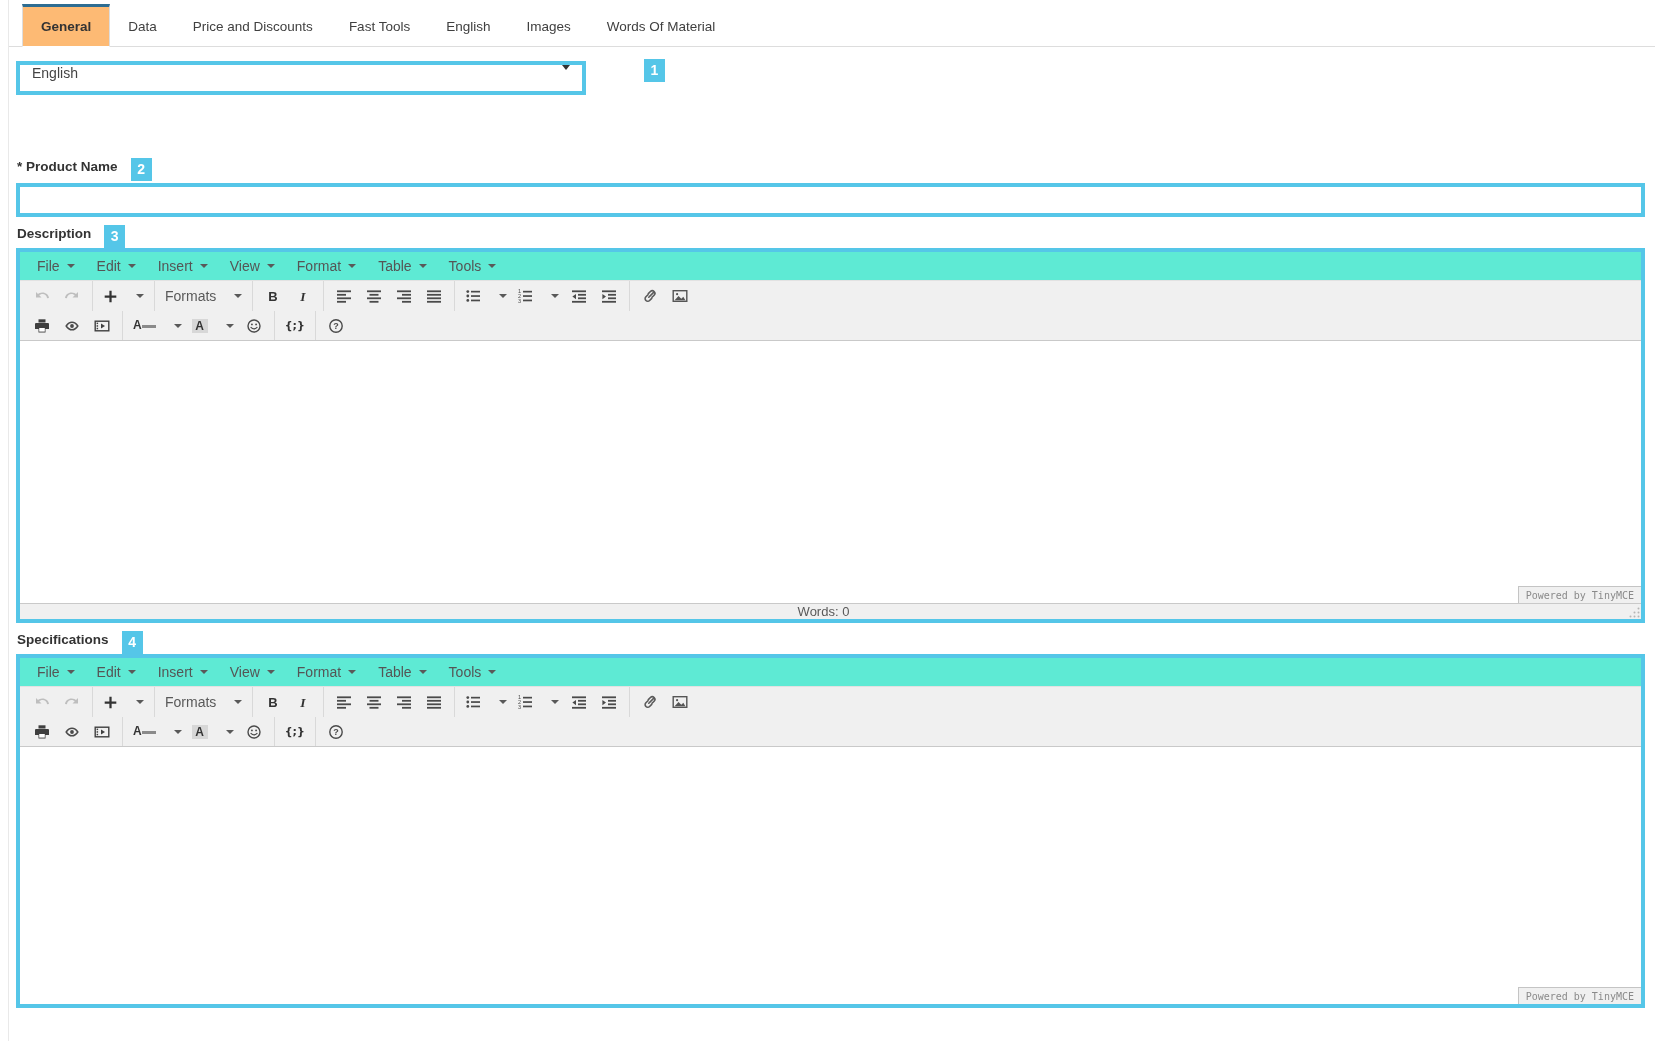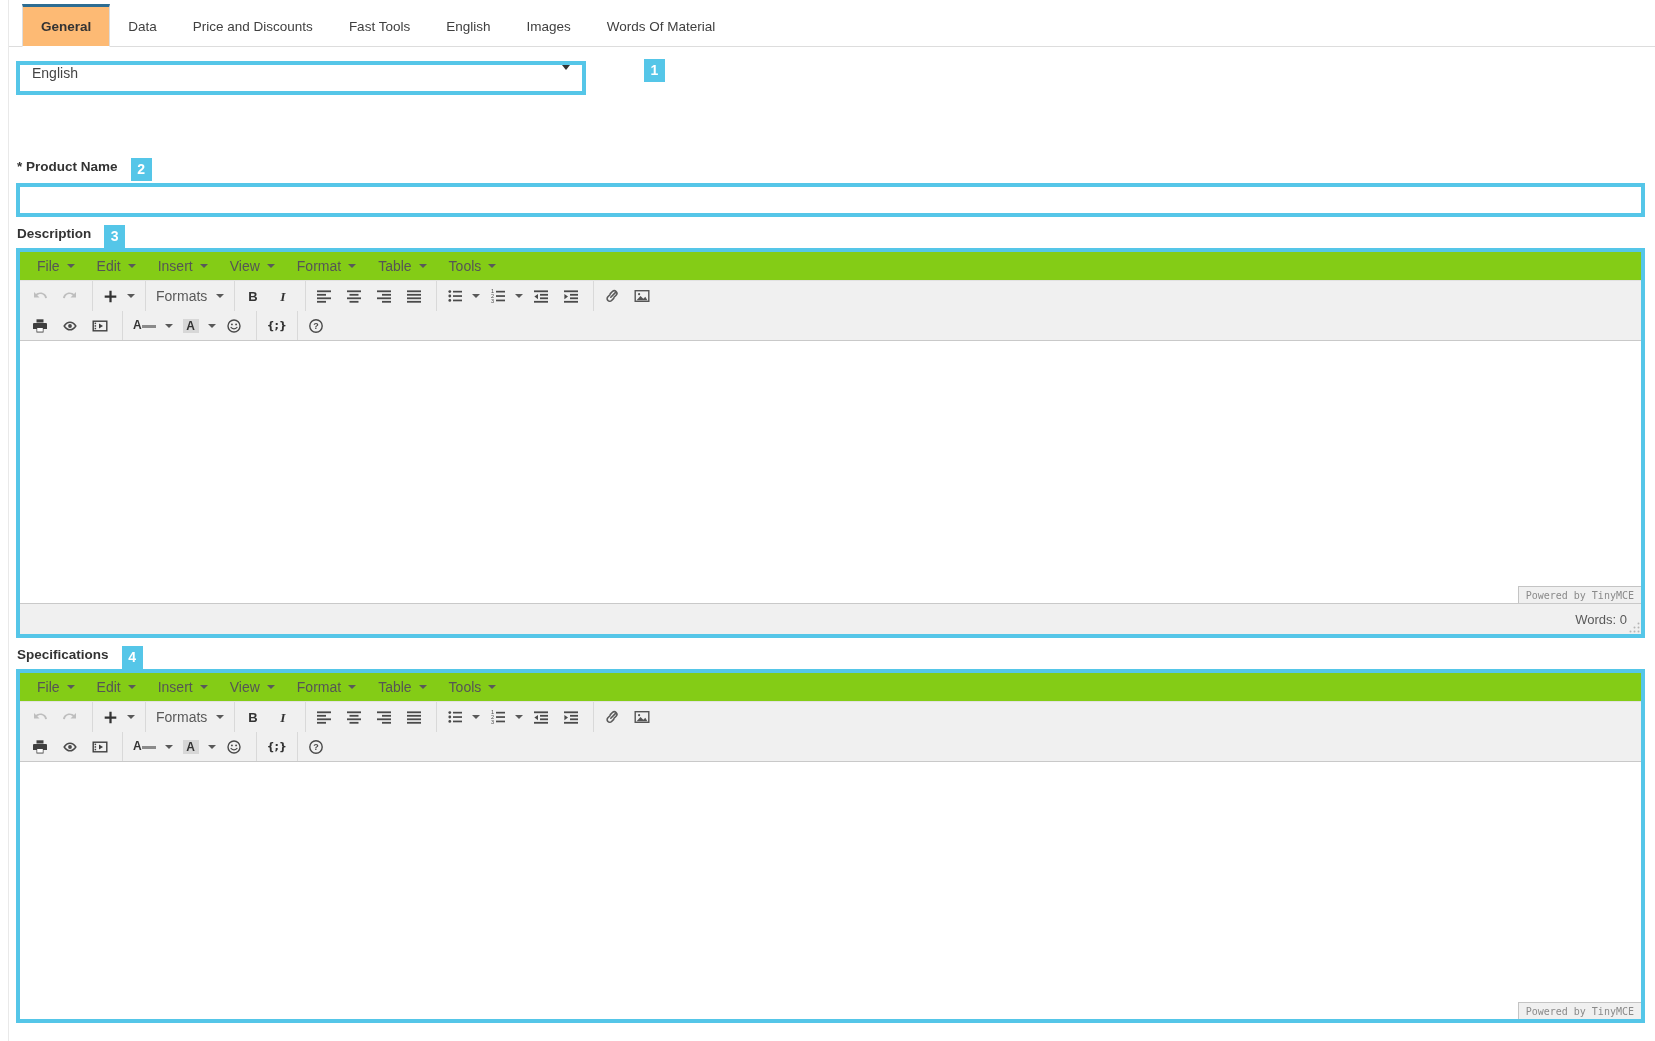--- a/index.html
+++ b/index.html
@@ -32,50 +32,50 @@
     border-right:4px solid transparent; border-top:5px solid #333; }
 
   
   .field-label{ margin:5px 0 0 17px; font-size:13.5px; font-weight:bold; color:#333; height:20px; }
   .field-label.pn{ margin-top:60px; }
   .hl-input{ display:block; margin:8px 0 0 16px; width:1629px; height:34px;
     border:4px solid var(--hl); background:#fff; font-size:14px; padding:0 8px; outline:none; }
 
   
   .editor{ margin:6px 0 0 16px; width:1629px; border:4px solid var(--hl); background:#fff; }
-  .mce-menubar{ height:29px; background:#84cc16; display:flex; align-items:stretch;
+  .mce-menubar{ height:29px; background:#5eead4; display:flex; align-items:stretch;
     padding-left:6px; border-bottom:1px solid #e2e2e2; }
   .menu-item{ display:flex; align-items:center; gap:7px; padding:0 11px; font-size:14px;
     color:#555; cursor:pointer; }
   .caret{ width:0; height:0; border-left:4px solid transparent; border-right:4px solid transparent;
     border-top:4px solid #595959; display:inline-block; }
   .mce-toolbar{ height:30px; background:#f0f0f0; display:flex; align-items:stretch; padding-left:2px; }
   .mce-toolbar2{ border-bottom:1px solid #c9c9c9; }
   .btn-group{ display:flex; align-items:center; padding:0 5px; }
   .btn-group:not(:last-child){ border-right:1px solid #d9d9d9; }
   .mce-btn{ background:transparent; border:1px solid transparent; border-radius:3px; height:26px;
-    min-width:30px; display:inline-flex; align-items:center; gap:9px;
+    min-width:30px; display:inline-flex; align-items:center; justify-content:center; gap:18px;
     padding:0 4px; cursor:pointer; }
   .mce-btn.disabled{ opacity:.6; cursor:default; }
   .mce-btn .ico{ display:inline-flex; align-items:center; justify-content:center; }
   .btn-label{ font-size:14px; color:#595959; }
   .a-letter{ display:block; font-family:"Liberation Sans",sans-serif; font-weight:bold;
     font-size:12px; color:#333; line-height:11px; text-align:center; }
   .a-letter.bg{ background:#d7d7d7; line-height:14px; width:16px; }
   .a-bar{ display:block; width:14px; height:3px; background:#8a8a8a; margin:1px auto 0; }
   .brace{ font-family:"DejaVu Sans",sans-serif; font-weight:bold; font-size:11px; color:#333; }
 
   .mce-content{ position:relative; background:#fff; cursor:text; }
   #desc-editor .mce-content{ height:262px; }
   #spec-editor .mce-content{ height:257px; }
   .powered{ position:absolute; right:0; bottom:0; background:#f0f0f0; border:1px solid #c4c4c4;
     border-right:none; border-bottom:none; color:#8a8a8a; font-family:"DejaVu Sans Mono",monospace;
     font-size:10px; padding:3px 7px 2px; }
-  .mce-statusbar{ height:31px; background:#f0f0f0; border-top:1px solid #c9c9c9; position:relative;
-    display:flex; align-items:center; justify-content:flex-end; padding-right:14px; }
+  .mce-statusbar{ height:16px; background:#f0f0f0; border-top:1px solid #c9c9c9; position:relative;
+    display:flex; align-items:center; justify-content:center; padding-right:14px; }
   .words{ font-size:13px; color:#595959; }
   .grip{ position:absolute; right:1px; bottom:1px; cursor:nwse-resize; line-height:0; }
 </style>
 </head>
 <body>
 
 <div class="left-rule"></div>
 
 <div class="tab-bar" id="tabs">
     <div class="tab active">General</div>

